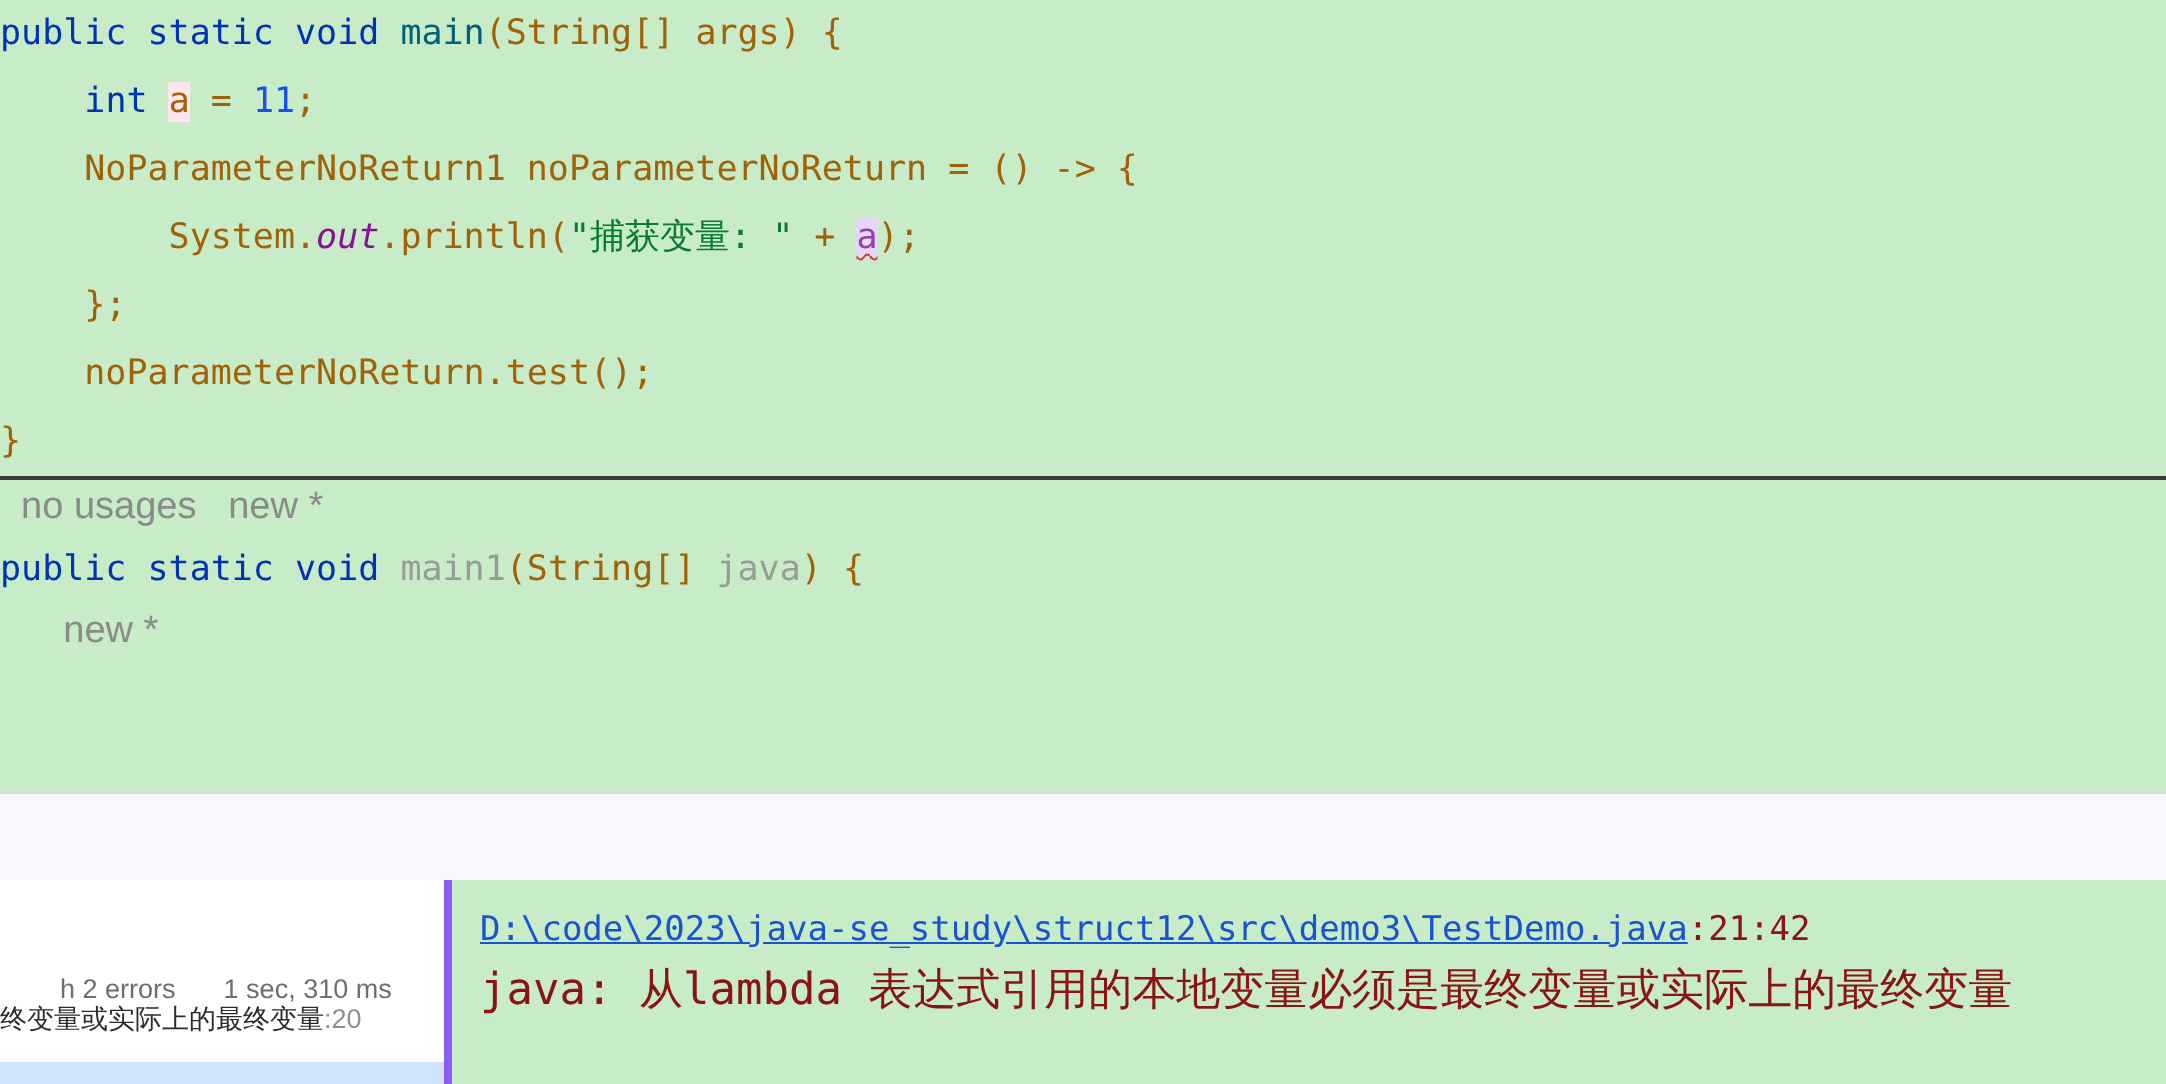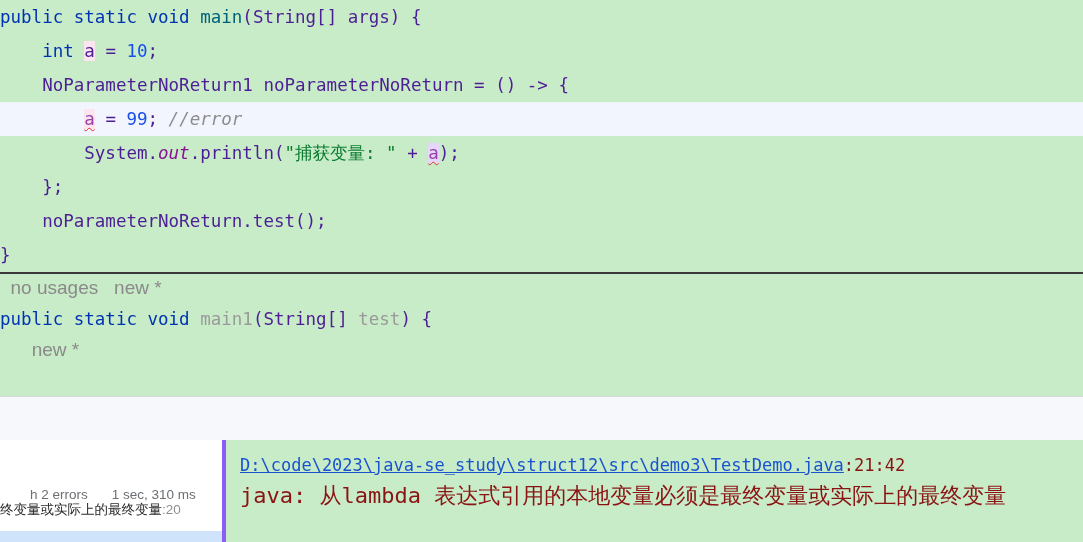--- a/index.html
+++ b/index.html
@@ -54,21 +54,21 @@
   }
   .method-sep {
     height: 2px;
     background: #3a3a3a;
     width: 100%;
   }
 
   
   .kw      { color: #0033b3; }
   .mname   { color: #00627a; }
-  .plain   { color: #4c1d95; }
+  .plain   { color: #a16207; }
   .num     { color: #1750eb; }
   .str     { color: #0a7c2f; }
   .cmt     { color: #8c8c8c; font-style: italic; }
   .fld     { color: #871094; font-style: italic; }
   .grey    { color: #9a9a9a; }
   .err-id  { color: #9a3fa8; }
 
   .hl-pink {
     background: #fbe5ef;
   }
@@ -176,30 +176,29 @@
   }
 </style>
 </head>
 <body>
 
 <div class="app">
 
   <div class="editor">
     <div id="editor-lines">
         <div class="code-line"><span class="kw">public static void </span><span class="mname">main</span><span class="plain">(String[] args) {</span></div>
-        <div class="code-line"><span class="plain">    </span><span class="kw">int</span><span class="plain"> </span><span class="plain hl-pink">a</span><span class="plain"> = </span><span class="num">10</span><span class="plain">;</span></div>
+        <div class="code-line"><span class="plain">    </span><span class="kw">int</span><span class="plain"> </span><span class="plain hl-pink">a</span><span class="plain"> = </span><span class="num">11</span><span class="plain">;</span></div>
         <div class="code-line"><span class="plain">    NoParameterNoReturn1 noParameterNoReturn = () -&gt; {</span></div>
-        <div class="code-line highlight"><span class="plain">        </span><span class="err-id hl-pink squiggle">a</span><span class="plain"> = </span><span class="num">99</span><span class="plain">; </span><span class="cmt">//error</span></div>
         <div class="code-line"><span class="plain">        System.</span><span class="fld">out</span><span class="plain">.println(</span><span class="str">"捕获变量: "</span><span class="plain"> + </span><span class="err-id hl-lav squiggle">a</span><span class="plain">);</span></div>
         <div class="code-line"><span class="plain">    };</span></div>
         <div class="code-line"><span class="plain">    noParameterNoReturn.test();</span></div>
         <div class="code-line"><span class="plain">}</span></div>
         <div class="method-sep"></div>
         <div class="inlay-line">  no usages   new *</div>
-        <div class="code-line"><span class="kw">public static void </span><span class="grey">main1</span><span class="plain">(String[] </span><span class="grey">test</span><span class="plain">) {</span></div>
+        <div class="code-line"><span class="kw">public static void </span><span class="grey">main1</span><span class="plain">(String[] </span><span class="grey">java</span><span class="plain">) {</span></div>
         <div class="inlay-line">      new *</div>
       </div>
   </div>
 
   <div class="gap"></div>
 
   <div class="bottom">
 
     <div class="build-tree">
       <div class="tree-row summary">

